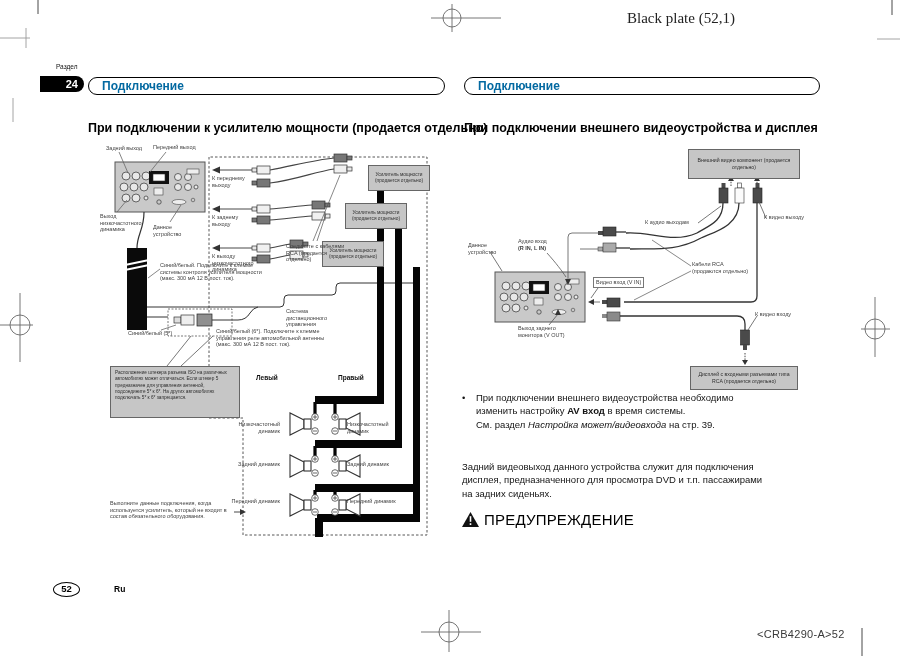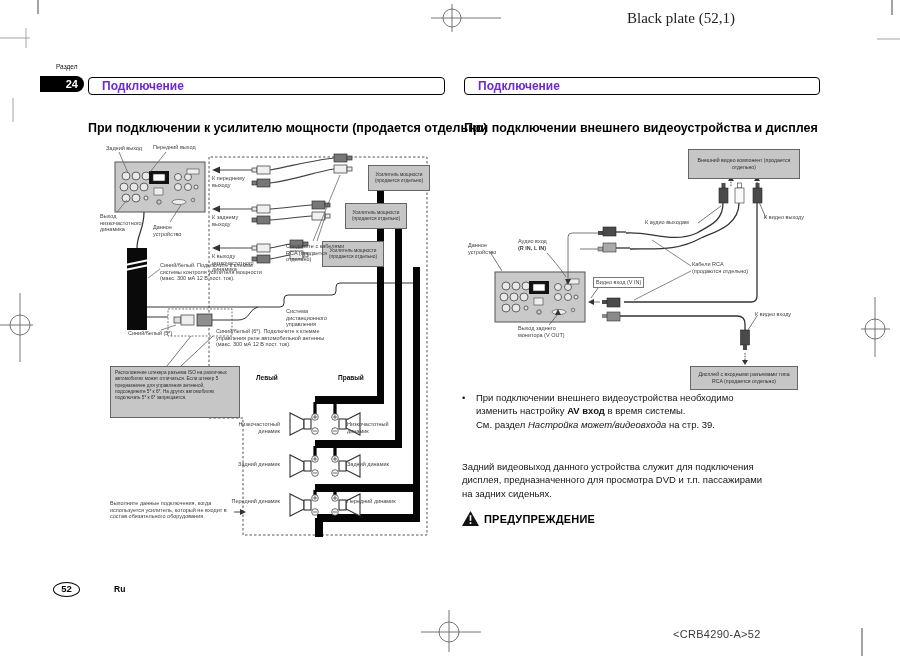--- a/index.html
+++ b/index.html
@@ -6,23 +6,23 @@
   .page{position:relative;width:900px;height:656px;background:#fff;overflow:hidden;
         font-family:"Liberation Sans","DejaVu Sans",sans-serif;color:#1a1a1a;}
   svg.art{position:absolute;left:0;top:0;z-index:1;}
   .abs{position:absolute;z-index:3;}
   .lbl{position:absolute;z-index:3;font-size:5.5px;line-height:1.22;color:#3f3f3f;}
   .nw{white-space:nowrap;}
   .r{text-align:right;}
   .graybox{position:absolute;z-index:3;background:#c6c6c6;border:1px solid #666;box-sizing:border-box;
            display:flex;align-items:center;justify-content:center;text-align:center;
            color:#2e2e2e;line-height:1.35;padding:1px 3px;}
-  .capsule{position:absolute;z-index:3;height:18px;border:1.6px solid #000;border-radius:4px;
+  .capsule{position:absolute;z-index:3;height:18px;border:1.6px solid #000;border-radius:9px;
            box-sizing:border-box;display:flex;align-items:center;padding-left:13px;
-           font-weight:bold;font-size:12px;color:#6d28d9;background:#fff;}
+           font-weight:bold;font-size:12px;color:#0369a1;background:#fff;}
   .heading{position:absolute;z-index:3;font-weight:bold;font-size:12.5px;white-space:nowrap;color:#000;}
   .body-text{position:absolute;z-index:3;font-size:9.5px;line-height:1.4;color:#141414;}
   .serif{font-family:"Liberation Serif","DejaVu Serif",serif;}
   b.inl{font-weight:bold;} i.inl{font-style:italic;}
 </style>
 </head>
 <body>
 
 <div class="page">
 
@@ -290,20 +290,20 @@
   </div>
 
   <div class="body-text" style="left:462px;top:460px;width:312px;">Задний видеовыход данного устройства служит для подключения дисплея, предназначенного для просмотра DVD и т.п. пассажирами на задних сиденьях.</div>
 
   <div class="abs" style="left:462px;top:511px;display:flex;align-items:center;gap:5px;">
     <svg width="17" height="15" viewBox="0 0 17 15">
       <polygon points="8.5,0 17,15 0,15" fill="#111"></polygon>
       <rect x="7.7" y="4.2" width="1.6" height="5.6" fill="#fff"></rect>
       <rect x="7.7" y="11.2" width="1.6" height="1.8" fill="#fff"></rect>
     </svg>
-    <span style="font-weight:bold;font-size:11px;color:#000;letter-spacing:0.2px;">ПРЕДУПРЕЖДЕНИЕ</span>
+    <span style="font-weight:normal;font-size:15px;color:#000;letter-spacing:0.2px;">ПРЕДУПРЕЖДЕНИЕ</span>
   </div>
 
   <div class="abs" style="left:53px;top:582px;width:27px;height:15px;border:1.6px solid #000;border-radius:50%;
               box-sizing:border-box;text-align:center;font-weight:bold;font-size:9.5px;line-height:12px;color:#000;">52</div>
   <div class="abs" style="left:89px;top:584px;font-weight:bold;font-size:8.5px;color:#000;margin-left:25px;">Ru</div>
-  <div class="abs" style="left:673px;top:628px;font-size:11px;color:#3a3a3a;letter-spacing:0.3px;">&lt;CRB4290-A&gt;52</div>
+  <div class="abs" style="left:757px;top:628px;font-size:11px;color:#3a3a3a;letter-spacing:0.3px;">&lt;CRB4290-A&gt;52</div>
 </div>
 
 </body></html>

